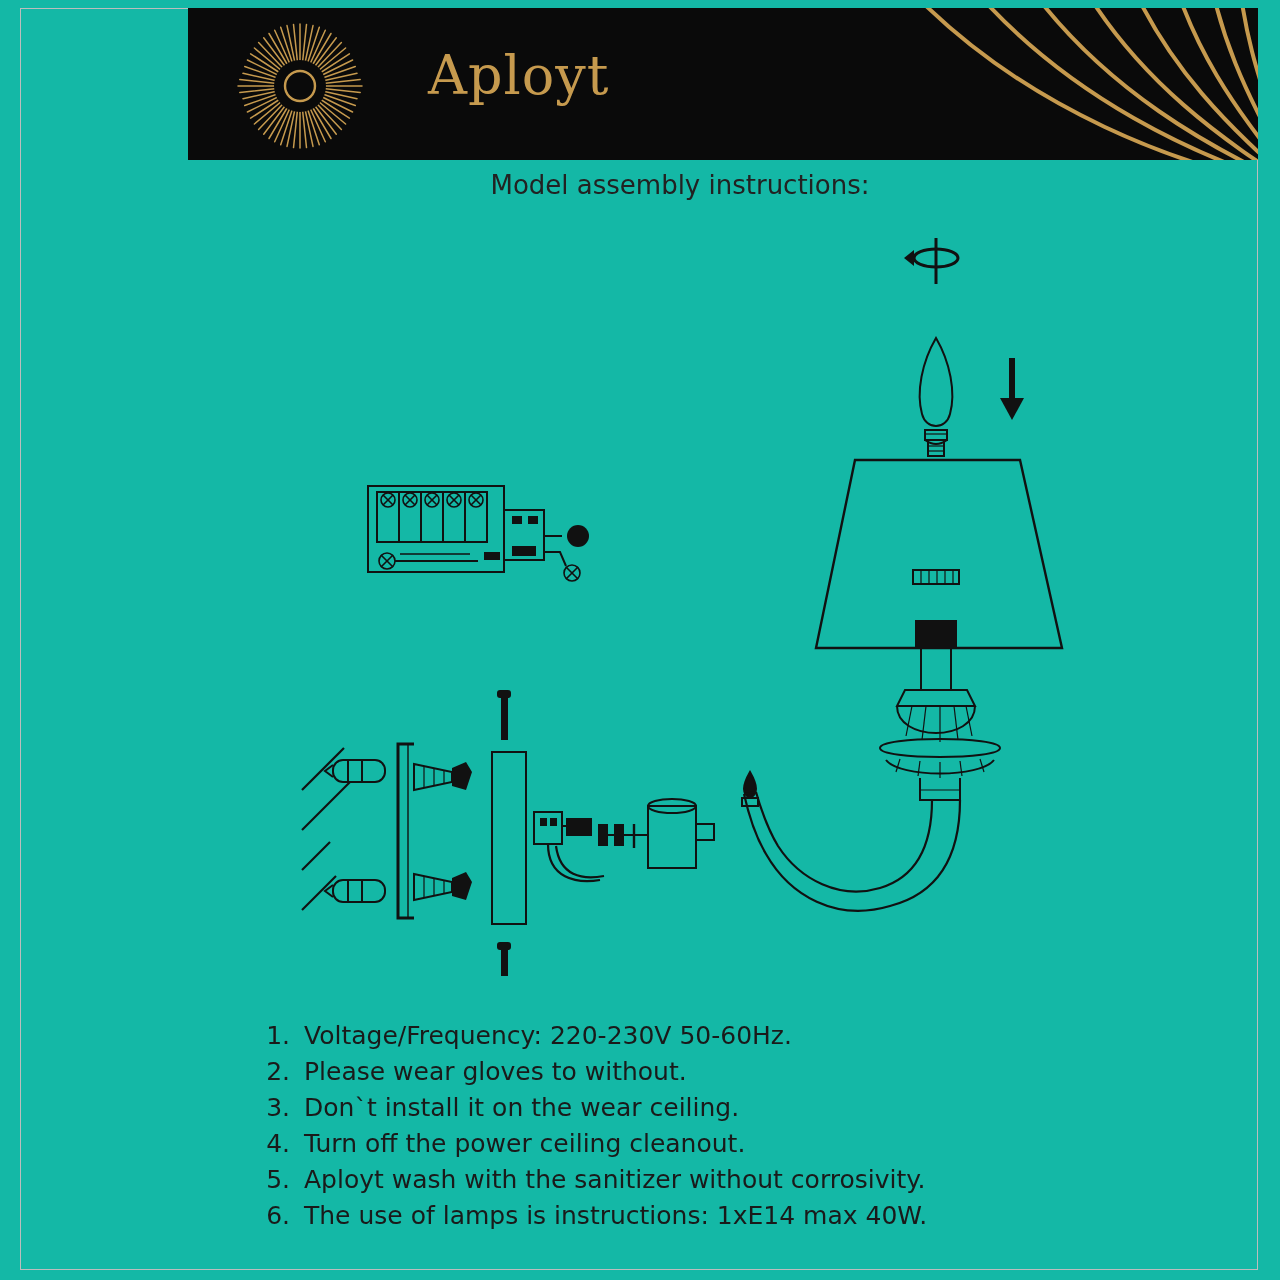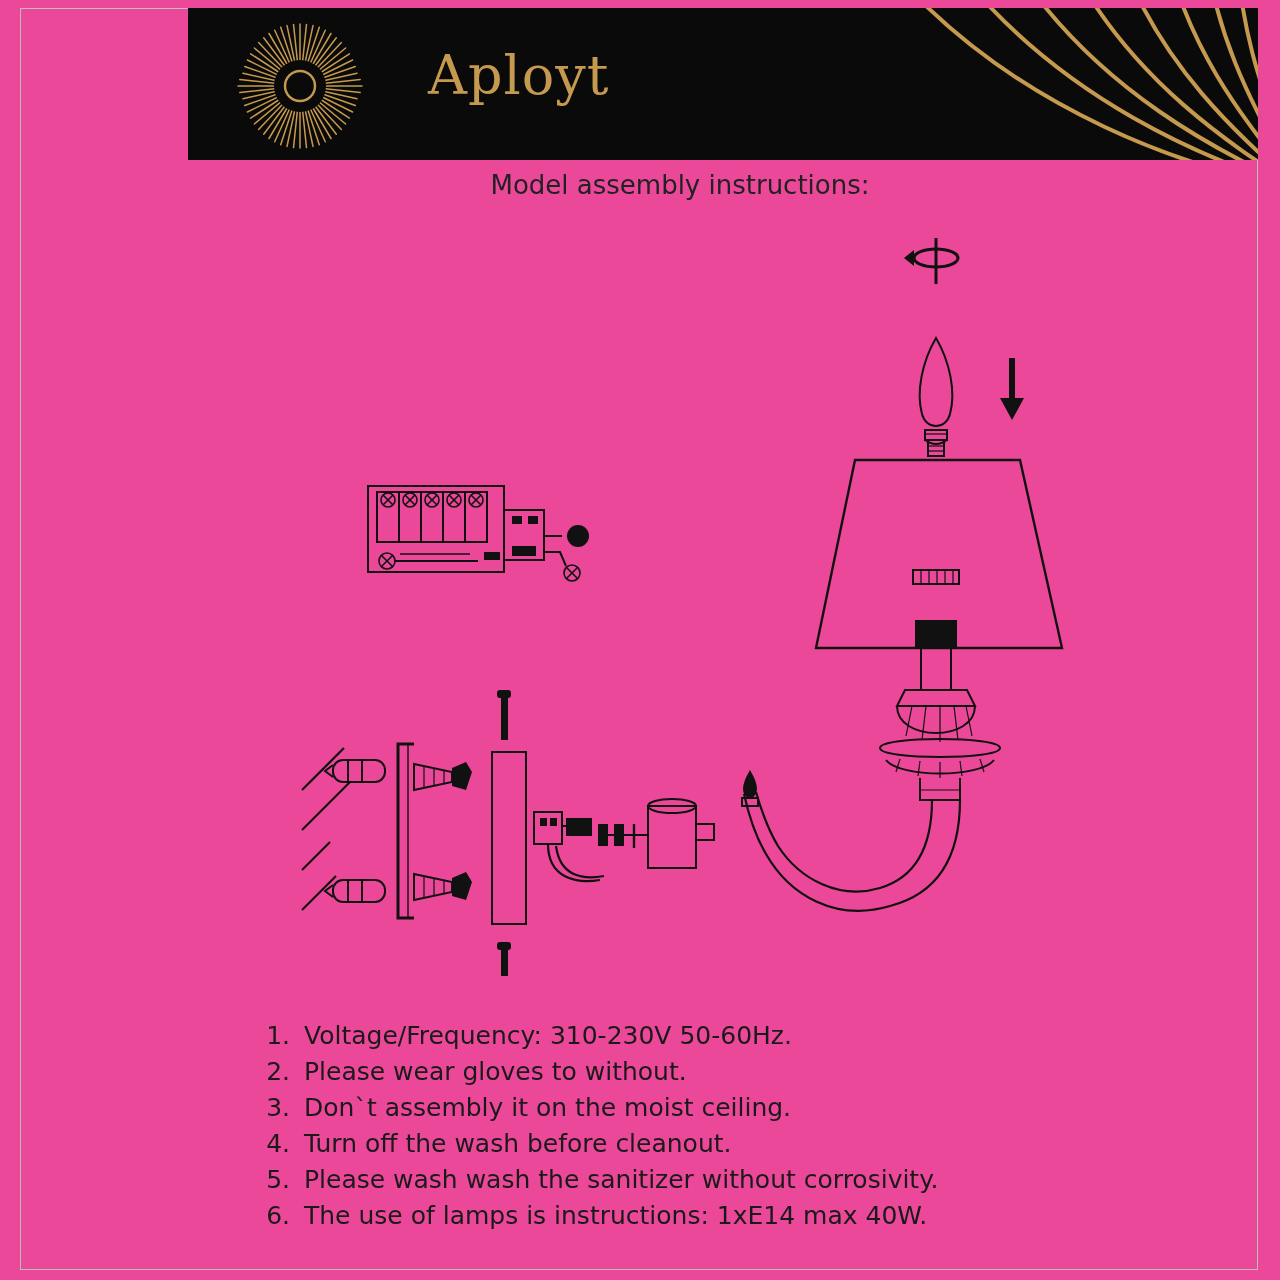--- a/index.html
+++ b/index.html
@@ -13,21 +13,21 @@
     font-family: "DejaVu Sans", sans-serif;
     color: #1a1a1a;
     position: relative;
     overflow: hidden;
   }
   .page {
     position: absolute;
     left: 0; top: 0;
     width: 1280px;
     height: 1280px;
-    background: #ec4899;
+    background: #14b8a6;
   }
   
   .frame {
     position: absolute;
     left: 20px; top: 8px;
     width: 1238px;
     height: 1262px;
     border: 1px solid #bdbdbd;
     box-sizing: border-box;
     pointer-events: none;
@@ -388,37 +388,37 @@
         <rect x="742" y="798" width="16" height="8"></rect>
 
         <path d="M744 794 L756 792"></path>
       </g>
     </g>
   </svg>
 
   <div class="notes">
     <div class="note-row">
       <span class="note-num">1.</span>
-      <span class="note-text">Voltage/Frequency: 310-230V 50-60Hz.</span>
+      <span class="note-text">Voltage/Frequency: 220-230V 50-60Hz.</span>
     </div>
     <div class="note-row">
       <span class="note-num">2.</span>
       <span class="note-text">Please wear gloves to without.</span>
     </div>
     <div class="note-row">
       <span class="note-num">3.</span>
-      <span class="note-text">Don`t assembly it on the moist ceiling.</span>
+      <span class="note-text">Don`t install it on the wear ceiling.</span>
     </div>
     <div class="note-row">
       <span class="note-num">4.</span>
-      <span class="note-text">Turn off the wash before cleanout.</span>
+      <span class="note-text">Turn off the power ceiling cleanout.</span>
     </div>
     <div class="note-row">
       <span class="note-num">5.</span>
-      <span class="note-text">Please wash wash the sanitizer without corrosivity.</span>
+      <span class="note-text">Aployt wash with the sanitizer without corrosivity.</span>
     </div>
     <div class="note-row">
       <span class="note-num">6.</span>
       <span class="note-text">The use of lamps is instructions: 1xE14 max 40W.</span>
     </div>
   </div>
 
 </div>
 
 </body></html>

